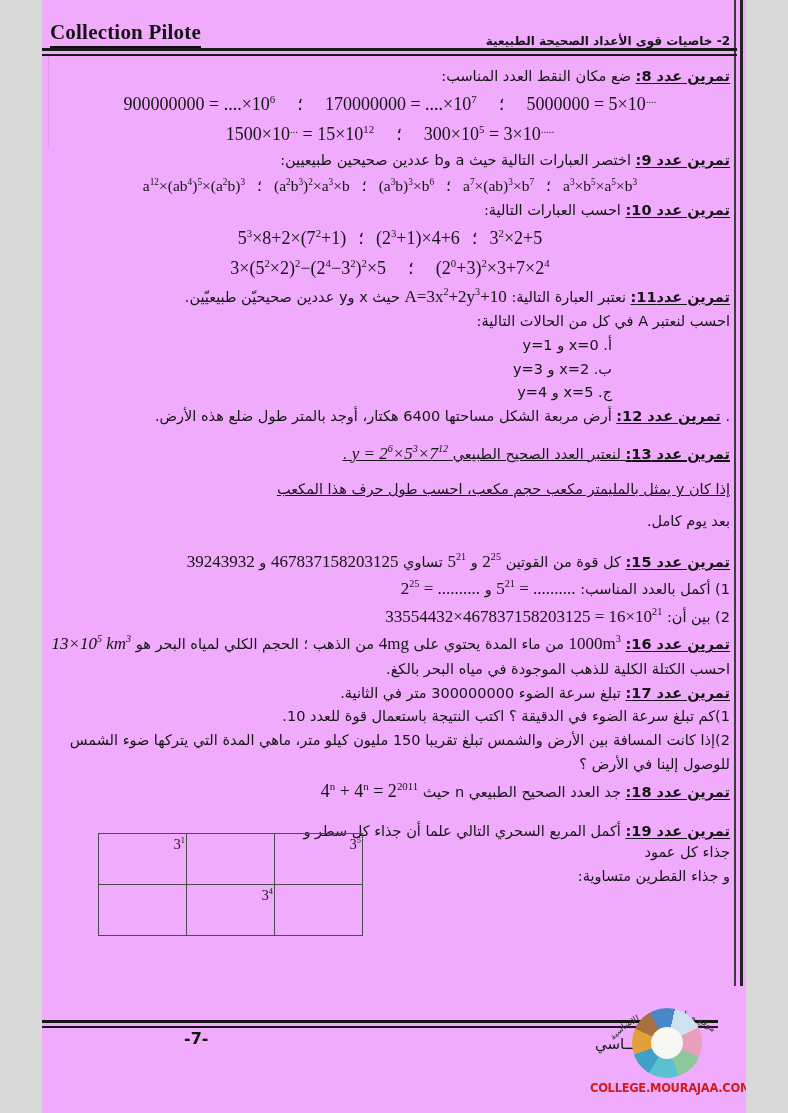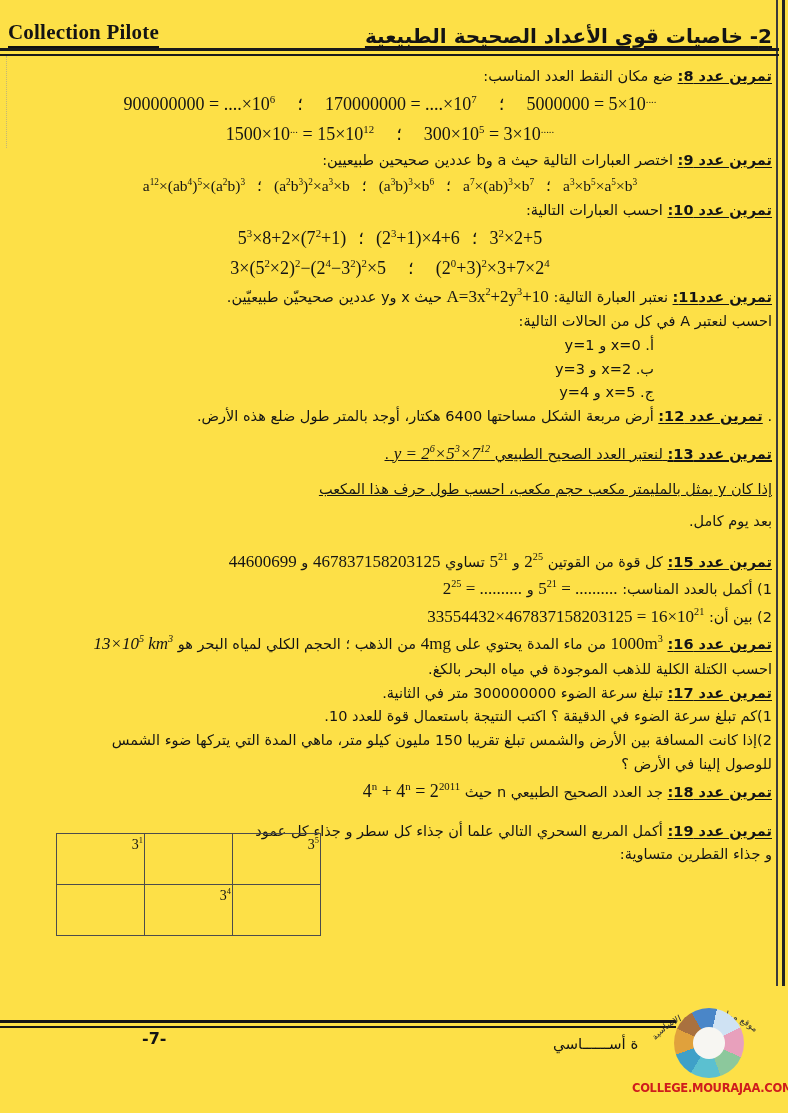--- a/index.html
+++ b/index.html
@@ -1,32 +1,32 @@
 <!DOCTYPE html>
 <html lang="ar"><head>
 <meta charset="utf-8">
 <style>
   html,body { margin:0; padding:0; background:#d9d9d9; }
   .page {
-    position:relative; width:788px; height:1113px; margin:0 auto;
-    background:#fde047; color:#141414; overflow:hidden;
+    position:relative; width:704px; height:1113px; margin:0 auto;
+    background:#f0abfc; color:#141414; overflow:hidden;
     font-family:"DejaVu Sans", sans-serif;
   }
   
   .vrule { position:absolute; top:0; right:3px; width:4px; height:986px;
     border-left:2px solid #3a3a3a; border-right:3px solid #242424; }
   .lmark { position:absolute; top:56px; left:6px; height:92px; width:0;
     border-left:1px dotted #9a9a9a; opacity:.6; }
 
   
   .header { position:absolute; top:20px; left:8px; right:16px;
     display:flex; justify-content:space-between; align-items:flex-end; direction:ltr; }
   .h-left { font-family:"Liberation Serif", serif; font-weight:bold; font-size:21px;
     letter-spacing:.2px; padding-bottom:1px; border-bottom:2px solid #111; }
-  .h-right { direction:rtl; font-weight:bold; font-size:20px;
+  .h-right { direction:rtl; font-weight:bold; font-size:12px;
     text-decoration:underline; text-underline-offset:3px; }
   .hrule { position:absolute; top:48px; left:0; right:9px; height:3px;
     border-top:3px solid #1a1a1a; border-bottom:2px solid #1a1a1a; }
 
   
   .content { position:absolute; top:64px; left:8px; right:16px; direction:rtl; }
   .line { margin:2px 0; font-size:14.5px; line-height:1.5; text-align:right; }
   .ex-title { font-weight:bold; text-decoration:underline; text-underline-offset:2px; }
   .math { font-family:"Liberation Serif","DejaVu Serif", serif; unicode-bidi:embed; }
   .it { font-style:italic; }
@@ -137,21 +137,21 @@
 
     <p class="line mt16">
       <span class="ex-title">تمرين عدد 15:</span>
       <span>كل قوة من القوتين</span>
       <span class="math m17" dir="ltr">2<sup>25</sup></span>
       <span>و</span>
       <span class="math m17" dir="ltr">5<sup>21</sup></span>
       <span>تساوي</span>
       <span class="math m17" dir="ltr">467837158203125</span>
       <span>و</span>
-      <span class="math m17" dir="ltr">44600699</span>
+      <span class="math m17" dir="ltr">39243932</span>
     </p>
     <p class="line mt8">
       <span dir="ltr">(1</span>
       <span>أكمل بالعدد المناسب:</span>
       <span class="math m17" dir="ltr">5<sup>21</sup> = ..........</span>
       <span>و</span>
       <span class="math m17" dir="ltr">2<sup>25</sup> = ..........</span>
     </p>
     <p class="line mt8">
       <span dir="ltr">(2</span>

